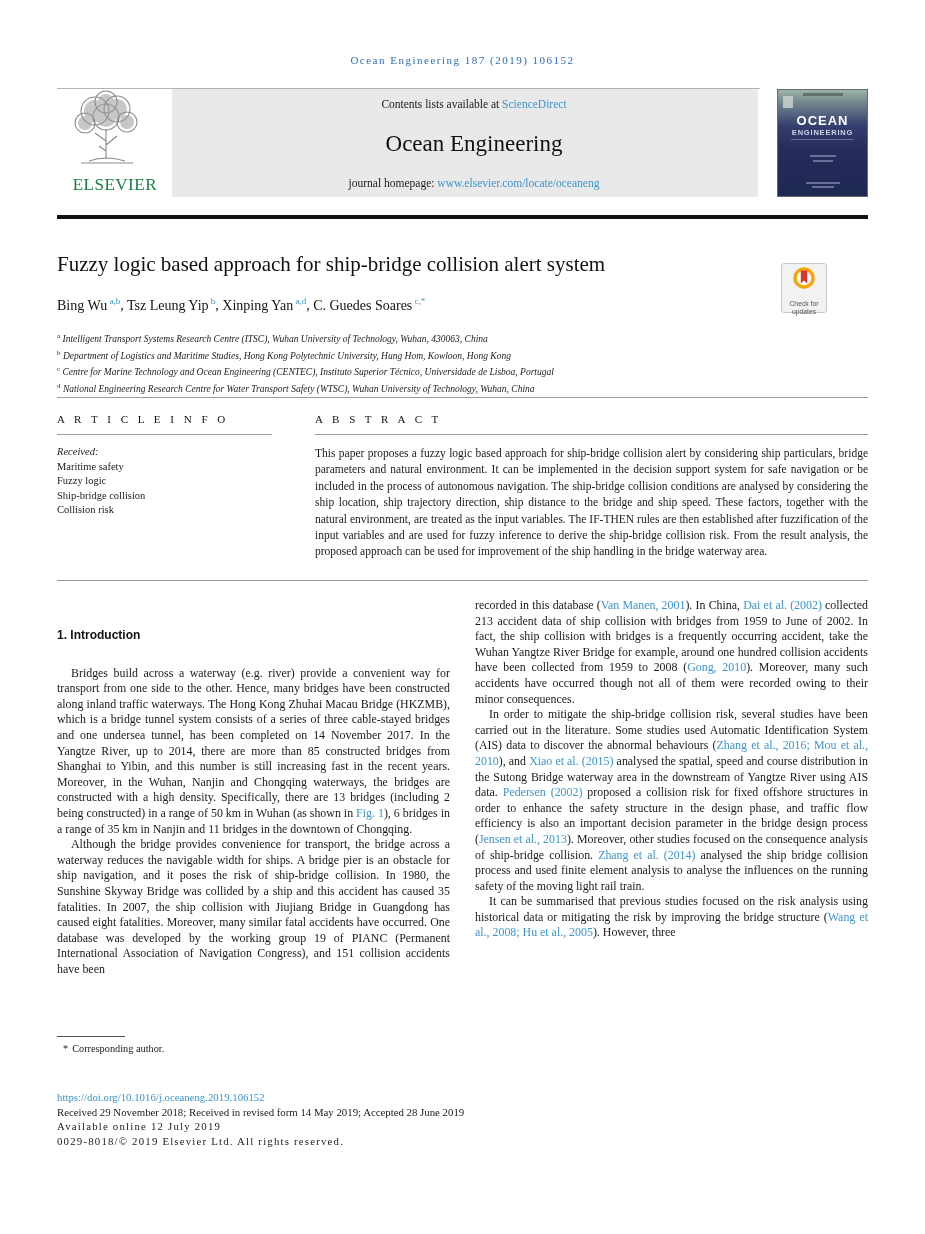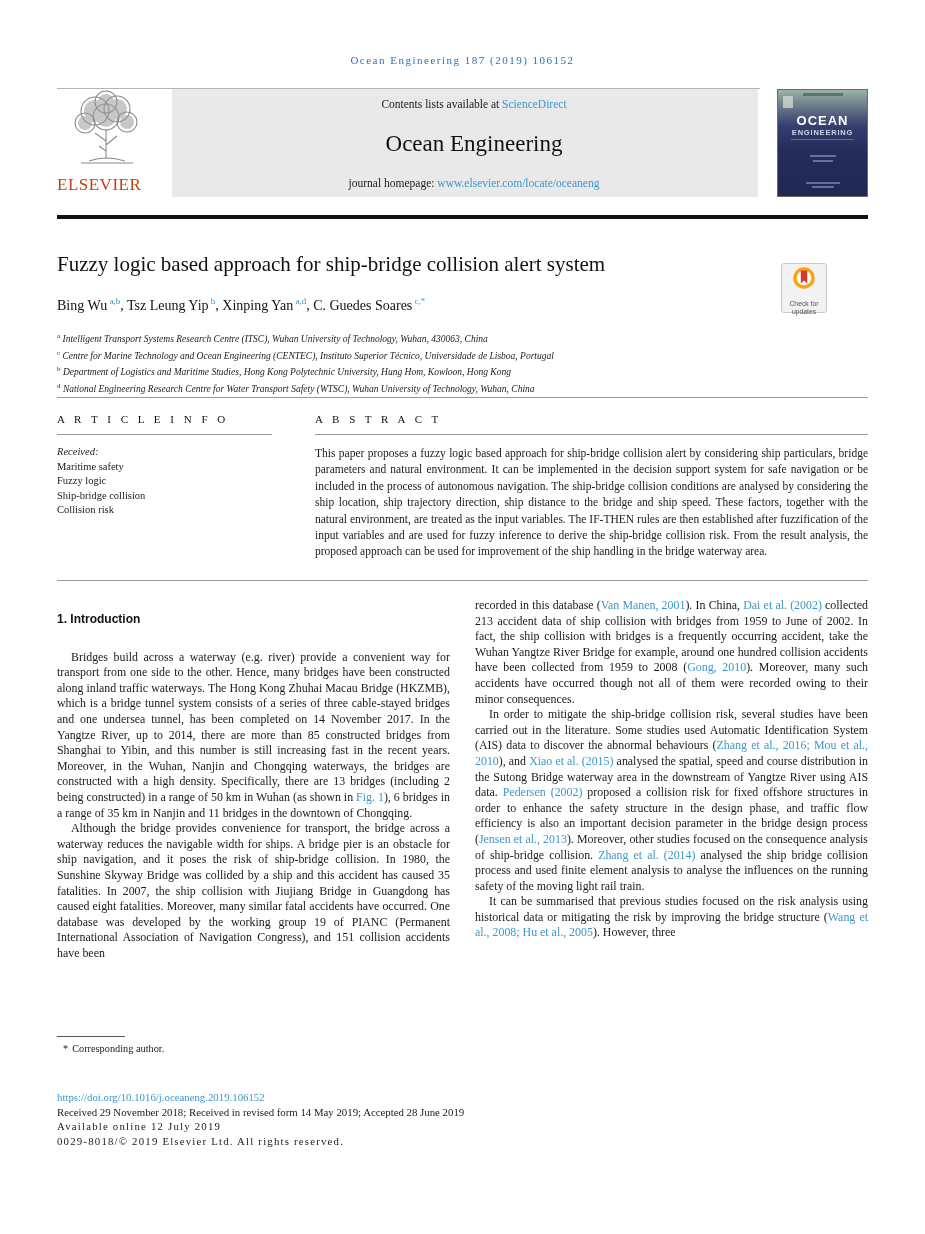--- a/index.html
+++ b/index.html
@@ -11,22 +11,22 @@
 
   
   .citation-line { position:absolute; top:54px; left:0; width:100%; text-align:center;
                    font-size:11px; letter-spacing:1.5px; color:#2f6eb5; }
 
   
   .masthead-rule { position:absolute; top:88px; left:57px; width:703px; border-top:1px solid #b5b5b5; }
   .masthead { position:absolute; top:89px; left:57px; width:811px; height:108px; display:flex; }
   .logo-box { width:100px; height:108px; position:relative; flex:0 0 auto; }
   .logo-box svg { display:block; margin:0 auto; }
-  .elsevier-text { position:absolute; bottom:2px; left:0; width:100%; text-align:left;
-                   font-family:"Liberation Serif", serif; font-size:17px; color:#c2410c; letter-spacing:0.5px; }
+  .elsevier-text { position:absolute; bottom:2px; left:0; width:100%; text-align:right;
+                   font-family:"Liberation Serif", serif; font-size:17px; color:#15803d; letter-spacing:0.5px; }
   .mast-center { flex:0 0 auto; width:586px; margin-left:15px; height:108px; background:#e9e9e9;
                  display:flex; flex-direction:column; justify-content:space-between; text-align:center;
                  padding:9px 10px 8px 28px; }
   .contents-line { font-size:11.5px; color:#1a1a1a; }
   .journal-title { font-size:23px; color:#111; }
   .homepage-line { font-size:11.5px; color:#1a1a1a; }
   .cover-thumb { flex:0 0 auto; width:91px; height:108px; margin-left:19px; position:relative;
                  background:linear-gradient(180deg,#9cb3a8 0%, #6d7f8a 14%, #353e6e 34%, #262d5c 55%, #1f2753 100%);
                  border:1px solid #6a6a6a; overflow:hidden; }
   .cover-microtext-top { position:absolute; top:3px; left:50%; transform:translateX(-50%);
@@ -67,21 +67,21 @@
   .heading-rule { border-top:1px solid #9a9a9a; margin-bottom:10px; }
   .keywords-label { font-style:italic; font-size:10.5px; line-height:14.5px; }
   .keyword-item { font-size:10.5px; line-height:14.5px; }
   .abstract-text { font-size:11.5px; line-height:16.4px; text-align:justify; color:#1a1a1a; }
 
   
   .body-cols { position:absolute; top:598px; left:57px; width:811px; display:flex; }
   .col { width:393px; flex:0 0 auto; font-size:11.9px; line-height:15.6px; text-align:justify; color:#1a1a1a; }
   .col-left { margin-right:25px; }
   .section-heading { font-family:"Liberation Sans", sans-serif; font-weight:bold; font-size:12px;
-                     margin:14px 0 22px 0; color:#111; }
+                     margin:30px 0 22px 0; color:#111; }
   .col p { margin:0; }
   .col p.indent { text-indent:14px; }
 
   
   .footnote { position:absolute; top:1036px; left:57px; width:811px; }
   .footnote-rule { width:68px; border-top:1px solid #555; margin-bottom:5px; }
   .footnote-line { font-size:10.3px; line-height:14px; color:#1a1a1a; padding-left:6px; }
   .footnote-line .star { padding-right:4px; }
   .footnote-line .em-label { font-style:italic; }
   .footer { position:absolute; top:1090px; left:57px; width:811px; font-size:10.8px; line-height:14.5px; }
@@ -161,22 +161,22 @@
       <circle cx="12" cy="11" r="9" fill="#ffffff" stroke="#f5a60a" stroke-width="3.4"></circle>
       <path d="M8.8 3.5 L15.2 3.5 L15.2 16.5 L12 13.6 L8.8 16.5 Z" fill="#d8372f"></path>
     </svg>
     <div class="cb-label">Check for updates</div>
   </div>
 
   <div class="authors"><span>Bing Wu</span><sup> a,b</sup>, <span>Tsz Leung Yip</span><sup> b</sup>, <span>Xinping Yan</span><sup> a,d</sup>, <span>C. Guedes Soares</span><sup> c,*</sup></div>
 
   <div class="affiliations">
       <div><sup>a</sup> Intelligent Transport Systems Research Centre (ITSC), Wuhan University of Technology, Wuhan, 430063, China</div>
+      <div><sup>b</sup> Department of Logistics and Maritime Studies, Hong Kong Polytechnic University, Hung Hom, Kowloon, Hong Kong</div>
       <div><sup>c</sup> Centre for Marine Technology and Ocean Engineering (CENTEC), Instituto Superior Técnico, Universidade de Lisboa, Portugal</div>
-      <div><sup>b</sup> Department of Logistics and Maritime Studies, Hong Kong Polytechnic University, Hung Hom, Kowloon, Hong Kong</div>
       <div><sup>d</sup> National Engineering Research Centre for Water Transport Safety (WTSC), Wuhan University of Technology, Wuhan, China</div>
     </div>
 
   <div class="rule-full-1"></div>
 
   <div class="info-block">
     <div class="info-left">
       <div class="block-heading">A R T I C L E    I N F O</div>
       <div class="heading-rule"></div>
       <div class="keywords-label">Received:</div>

